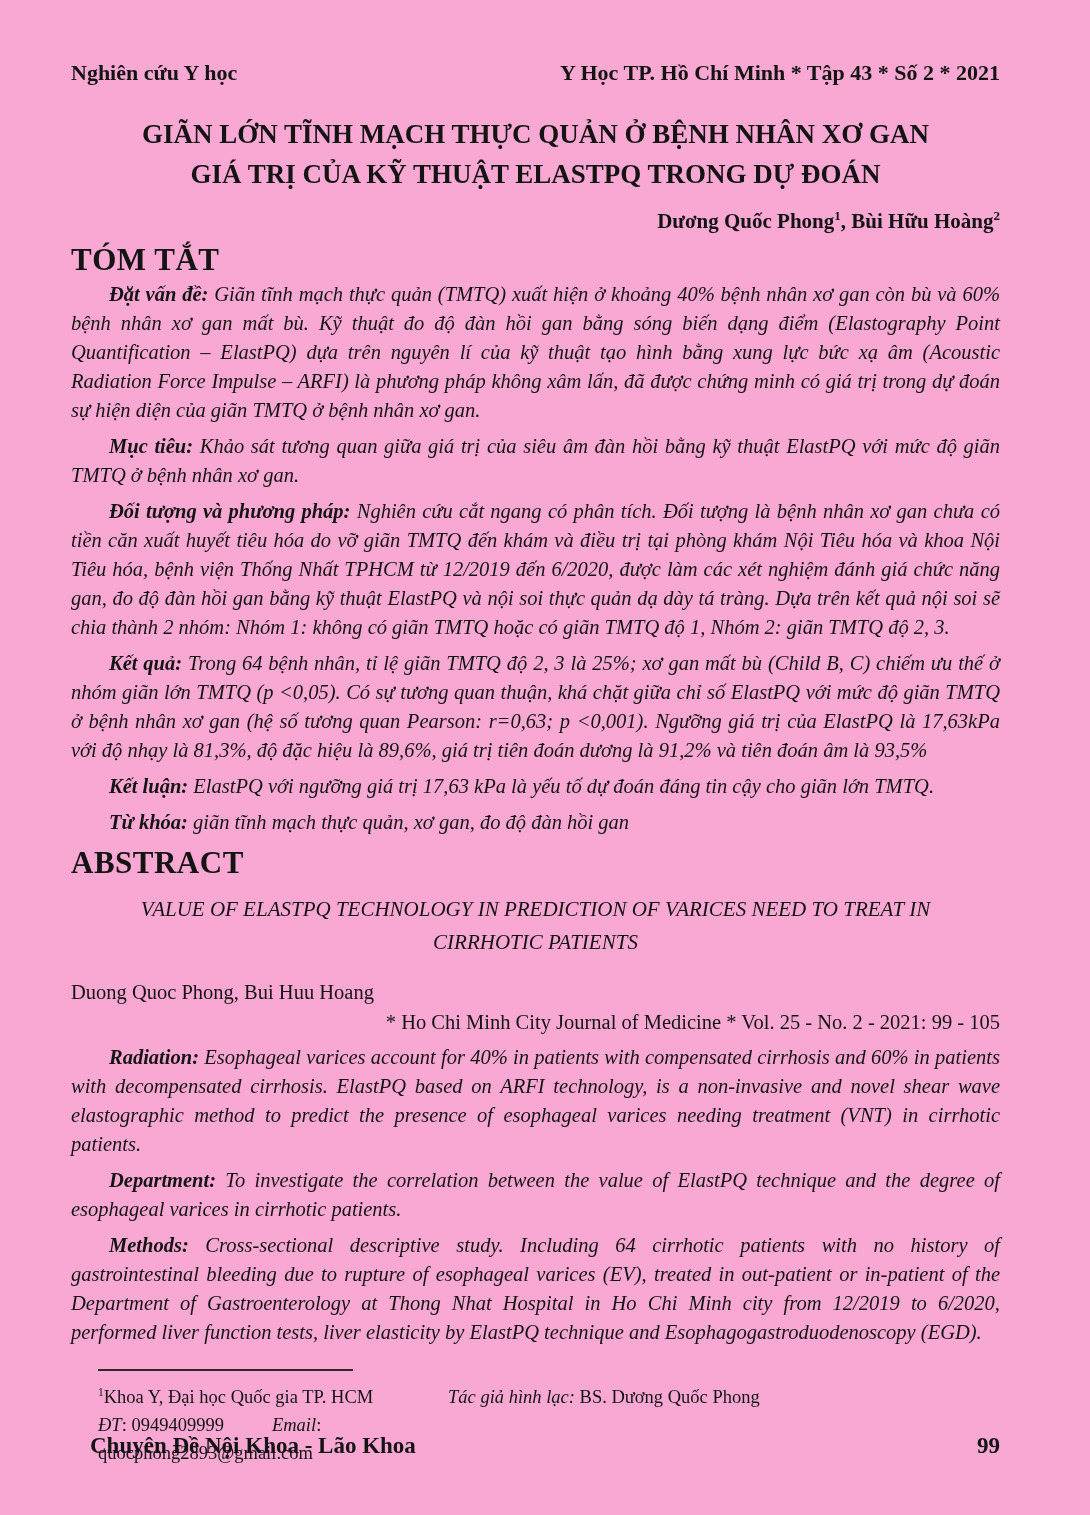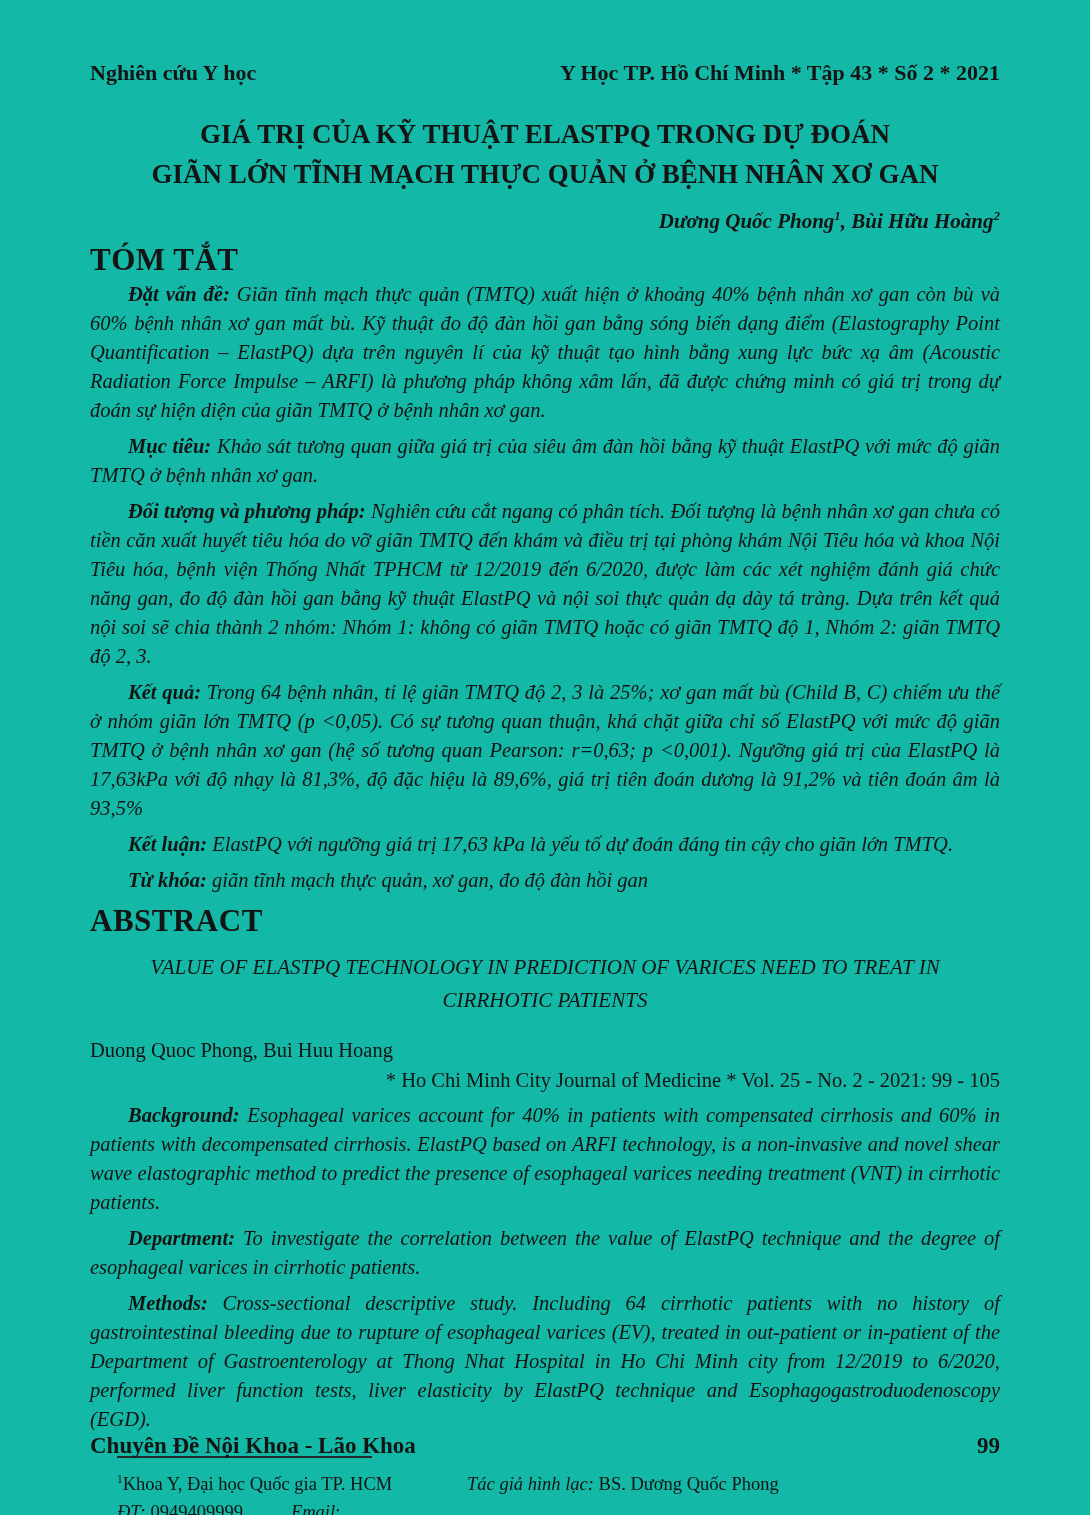--- a/index.html
+++ b/index.html
@@ -1,23 +1,23 @@
 <!DOCTYPE html>
 <html lang="vi"><head>
 <meta charset="utf-8">
 <style>
   html, body { margin: 0; padding: 0; background: #e8e8e8; }
   .page {
     position: relative;
     width: 1090px;
     height: 1515px;
     margin: 0 auto;
-    background: #14b8a6;
+    background: #f9a8d4;
     box-sizing: border-box;
-    padding: 60px 90px 0 90px;
+    padding: 60px 90px 0 71px;
     font-family: "Liberation Serif", serif;
     color: #141414;
     overflow: hidden;
   }
   .doc-header {
     display: flex;
     justify-content: space-between;
     align-items: baseline;
     font-weight: bold;
     font-size: 22px;
@@ -26,21 +26,20 @@
   .article-title {
     text-align: center;
     font-weight: bold;
     font-size: 27px;
     line-height: 40px;
     margin-top: 28px;
   }
   .authors-line {
     text-align: right;
     font-weight: bold;
-    font-style: italic;
     font-size: 21px;
     margin-top: 14px;
     line-height: 26px;
   }
   sup { font-size: 0.62em; line-height: 0; }
   .section-heading {
     font-weight: bold;
     font-size: 31px;
     line-height: 28px;
     margin: 12px 0 6px 0;
@@ -104,22 +103,22 @@
 <body>
 
 <div class="page">
 
   <div class="doc-header">
     <span>Nghiên cứu Y học</span>
     <span>Y Học TP. Hồ Chí Minh * Tập 43 * Số 2 * 2021</span>
   </div>
 
   <div class="article-title">
+    <div>GIÃN LỚN TĨNH MẠCH THỰC QUẢN Ở BỆNH NHÂN XƠ GAN</div>
     <div>GIÁ TRỊ CỦA KỸ THUẬT ELASTPQ TRONG DỰ ĐOÁN</div>
-    <div>GIÃN LỚN TĨNH MẠCH THỰC QUẢN Ở BỆNH NHÂN XƠ GAN</div>
   </div>
 
   <div class="authors-line">
     <span>Dương Quốc Phong</span><sup>1</sup><span>, Bùi Hữu Hoàng</span><sup>2</sup>
   </div>
 
   <div class="section-heading">TÓM TẮT</div>
 
   <p class="body-par"><span class="lead">Đặt vấn đề:</span><span> Giãn tĩnh mạch thực quản (TMTQ) xuất hiện ở khoảng 40% bệnh nhân xơ gan còn bù và 60% bệnh nhân xơ gan mất bù. Kỹ thuật đo độ đàn hồi gan bằng sóng biến dạng điểm (Elastography Point Quantification – ElastPQ) dựa trên nguyên lí của kỹ thuật tạo hình bằng xung lực bức xạ âm (Acoustic Radiation Force Impulse – ARFI) là phương pháp không xâm lấn, đã được chứng minh có giá trị trong dự đoán sự hiện diện của giãn TMTQ ở bệnh nhân xơ gan.</span></p>
 
@@ -137,21 +136,21 @@
 
   <div class="en-title">
     <div>VALUE OF ELASTPQ TECHNOLOGY IN PREDICTION OF VARICES NEED TO TREAT IN</div>
     <div>CIRRHOTIC PATIENTS</div>
   </div>
 
   <div class="en-authors">Duong Quoc Phong, Bui Huu Hoang</div>
 
   <div class="journal-ref">* Ho Chi Minh City Journal of Medicine * Vol. 25 - No. 2 - 2021: 99 - 105</div>
 
-  <p class="body-par"><span class="lead">Background:</span><span> Esophageal varices account for 40% in patients with compensated cirrhosis and 60% in patients with decompensated cirrhosis. ElastPQ based on ARFI technology, is a non-invasive and novel shear wave elastographic method to predict the presence of esophageal varices needing treatment (VNT) in cirrhotic patients.</span></p>
+  <p class="body-par"><span class="lead">Radiation:</span><span> Esophageal varices account for 40% in patients with compensated cirrhosis and 60% in patients with decompensated cirrhosis. ElastPQ based on ARFI technology, is a non-invasive and novel shear wave elastographic method to predict the presence of esophageal varices needing treatment (VNT) in cirrhotic patients.</span></p>
 
   <p class="body-par"><span class="lead">Department:</span><span> To investigate the correlation between the value of ElastPQ technique and the degree of esophageal varices in cirrhotic patients.</span></p>
 
   <p class="body-par"><span class="lead">Methods:</span><span> Cross-sectional descriptive study. Including 64 cirrhotic patients with no history of gastrointestinal bleeding due to rupture of esophageal varices (EV), treated in out-patient or in-patient of the Department of Gastroenterology at Thong Nhat Hospital in Ho Chi Minh city from 12/2019 to 6/2020, performed liver function tests, liver elasticity by ElastPQ technique and Esophagogastroduodenoscopy (EGD).</span></p>
 
   <div class="footnote">
     <hr class="footnote-sep">
     <div class="footnote-grid">
       <div><sup>1</sup><span>Khoa Y, Đại học Quốc gia TP. HCM</span></div>
       <div><span class="lbl">Tác giả hình lạc:</span><span> BS. Dương Quốc Phong</span></div>

